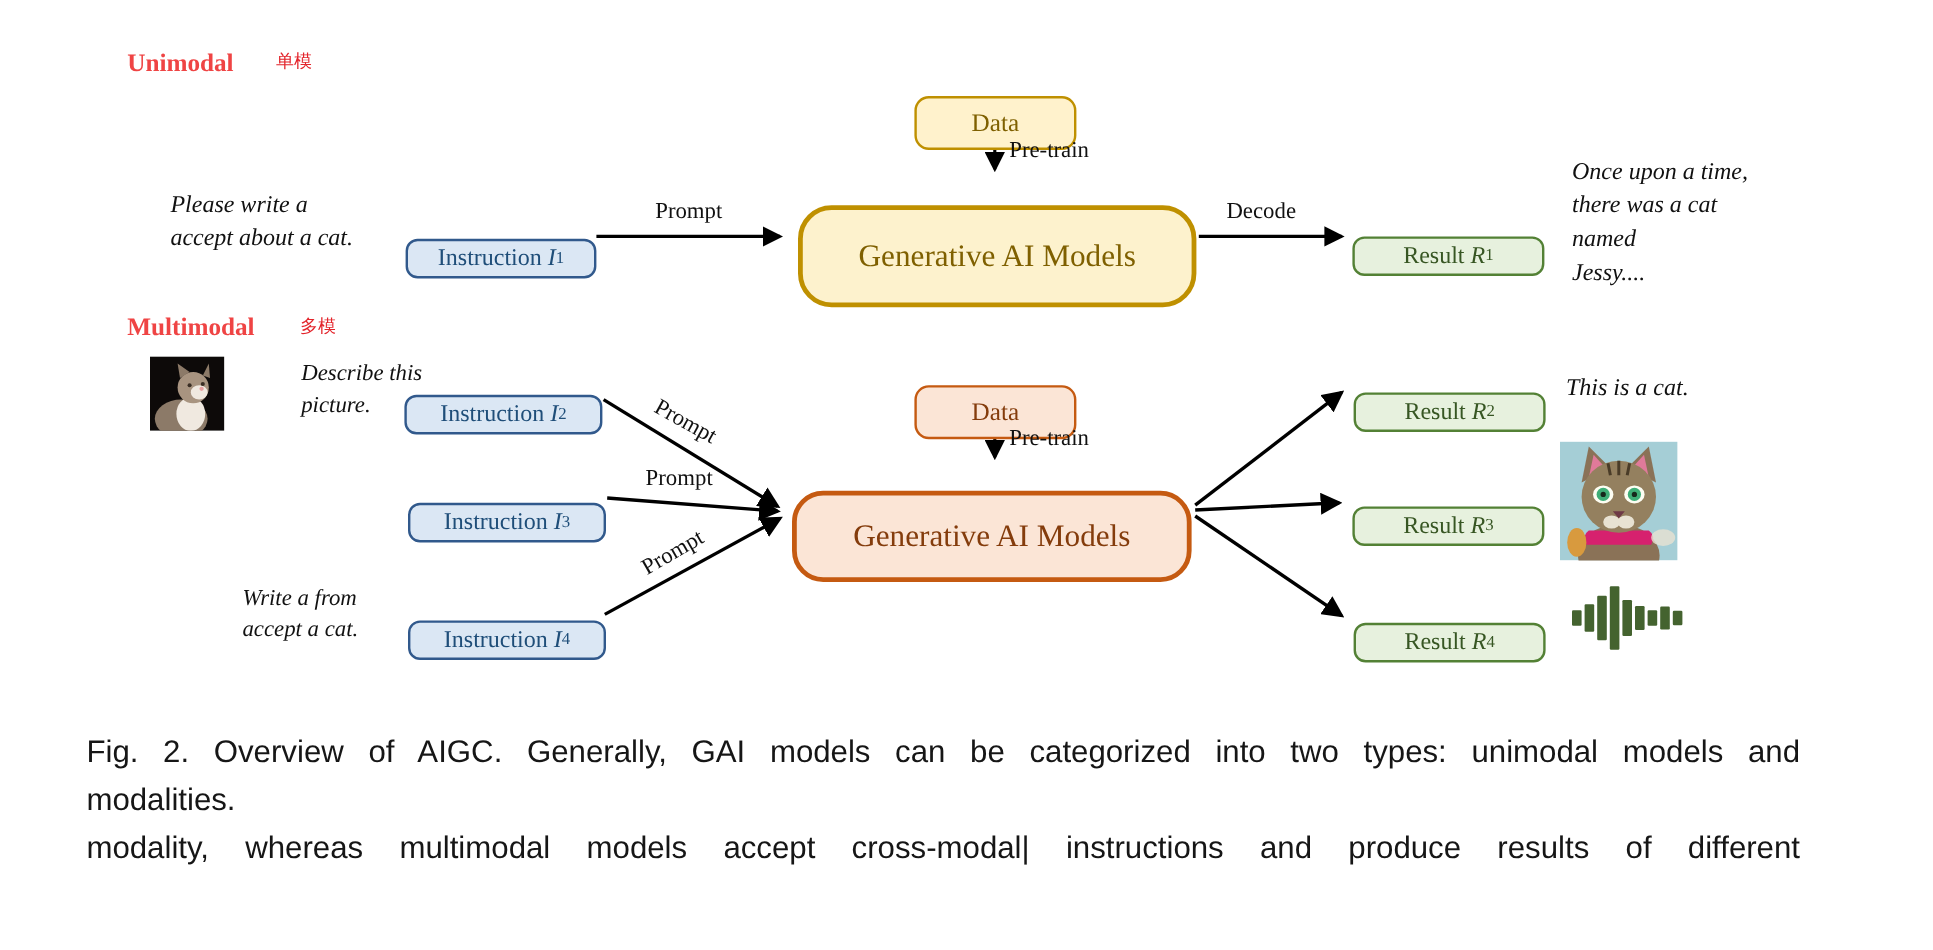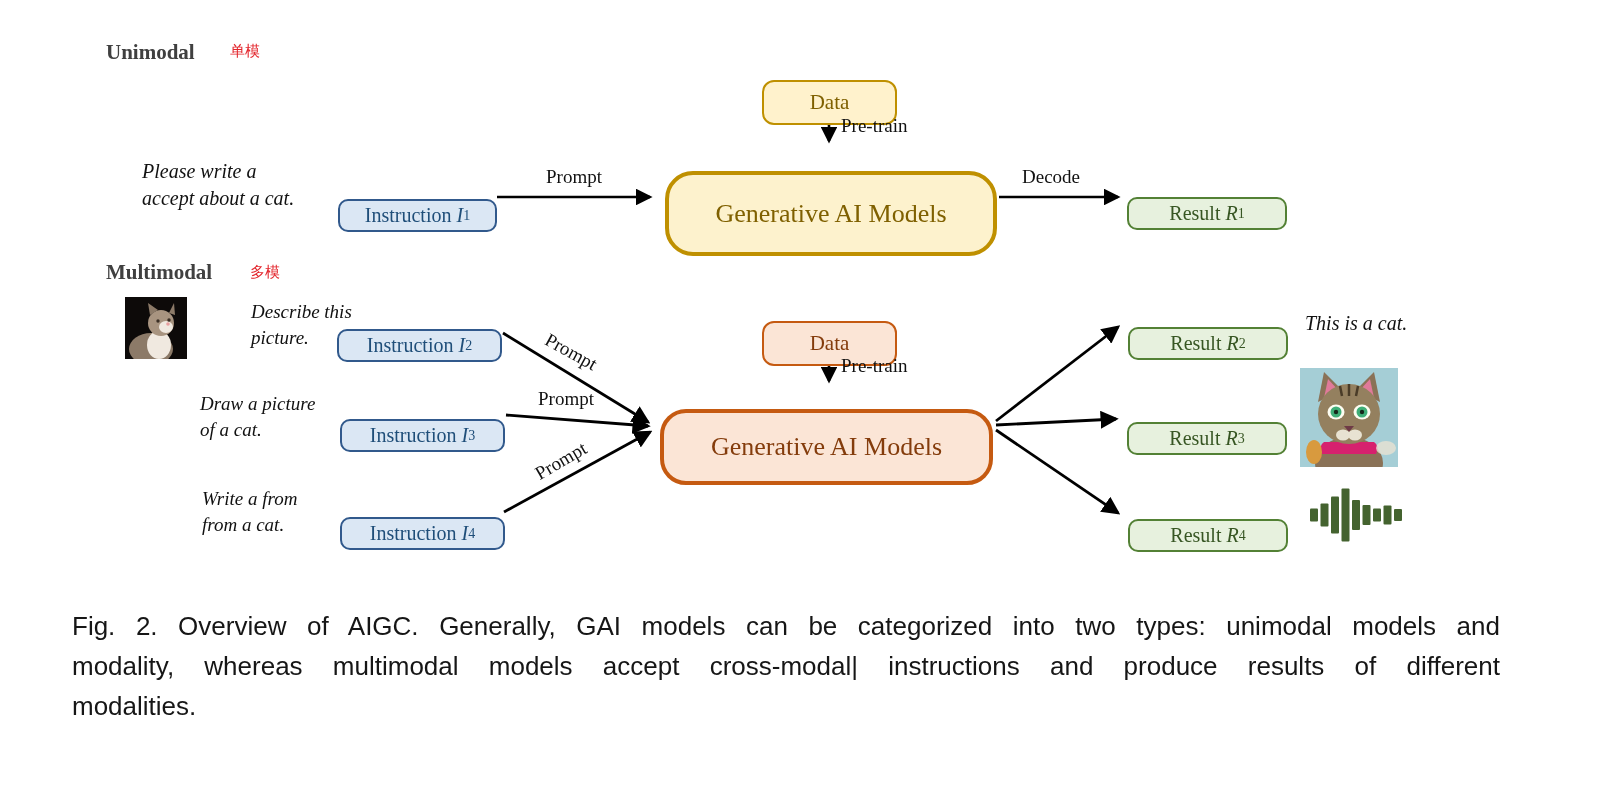--- a/index.html
+++ b/index.html
@@ -2,21 +2,21 @@
 <html><head>
 <meta charset="utf-8">
 <style>
   html,body { margin:0; padding:0; background:#ffffff; }
   #page {
     position:relative; width:1611px; height:792px; background:#ffffff;
     font-family:"Liberation Serif", serif; overflow:hidden;
   }
   .abs { position:absolute; }
   
-  .sec-head { font-weight:bold; font-size:21px; color:#404040; }
+  .sec-head { font-weight:bold; font-size:21px; color:#ef4444; }
   .zh { color:#e3242b; font-size:15px; font-family:"DejaVu Sans", sans-serif; }
   
   .itxt { font-style:italic; font-size:20px; color:#111; line-height:27px; white-space:nowrap; }
   
   .box { display:flex; align-items:center; justify-content:center; box-sizing:border-box; white-space:nowrap;margin-top:19px; }
   .instr {
     background:#dbe7f4; border:2.5px solid #31598c; border-radius:10px;
     color:#1f4e79; font-size:20px;
   }
   .result {
@@ -88,20 +88,26 @@
   <div class="abs arrow-label" style="left:841px; top:115px;">Pre-train</div>
 
   <div class="abs box model-uni" style="left:665px; top:152px; width:332px; height:85px;">Generative AI Models</div>
 
   <div class="abs arrow-label" style="left:1022px; top:166px;">Decode</div>
 
   <div class="abs box result" style="left:1127px; top:178px; width:160px; height:33px;">
     <span>Result</span>&nbsp;<i>R</i><sub>1</sub>
   </div>
 
+  <div class="abs itxt" style="left:1310px; top:129px; line-height:28px;">
+    <div>Once upon a time,</div>
+    <div>there was a cat</div>
+    <div>named</div>
+    <div>Jessy....</div>
+  </div>
 
   <div class="abs sec-head" style="left:106px; top:260px;">Multimodal</div>
   <div class="abs zh" style="left:250px; top:263px;">多模</div>
 
   <svg class="abs" style="left:125px; top:297px;" width="62" height="62">
     <rect x="0" y="0" width="62" height="62" fill="#0d0a09"></rect>
     <ellipse cx="26" cy="52" rx="22" ry="16" fill="#8c7a68"></ellipse>
     <ellipse cx="34" cy="48" rx="12" ry="14" fill="#f0e9e0"></ellipse>
     <circle cx="36" cy="26" r="13" fill="#a89480"></circle>
     <path d="M25 18 L23 6 L33 13 Z" fill="#8c7a68"></path>
@@ -113,31 +119,27 @@
   </svg>
 
   <div class="abs itxt" style="left:207px; top:299px; font-size:19px; line-height:26px;margin-left:44px;">
     <div>Describe this</div>
     <div>picture.</div>
   </div>
   <div class="abs box instr" style="left:337px; top:310px; width:165px; height:33px;">
     <span>Instruction</span>&nbsp;<i>I</i><sub>2</sub>
   </div>
 
-  <div class="abs itxt" style="left:200px; top:391px; font-size:19px; line-height:26px;">
-    <div>Draw a picture</div>
-    <div>of a cat.</div>
-  </div>
   <div class="abs box instr" style="left:340px; top:400px; width:165px; height:33px;">
     <span>Instruction</span>&nbsp;<i>I</i><sub>3</sub>
   </div>
 
   <div class="abs itxt" style="left:202px; top:486px; font-size:19px; line-height:26px;">
     <div>Write a from</div>
-    <div>from a cat.</div>
+    <div>accept a cat.</div>
   </div>
   <div class="abs box instr" style="left:340px; top:498px; width:165px; height:33px;">
     <span>Instruction</span>&nbsp;<i>I</i><sub>4</sub>
   </div>
 
   <div class="abs arrow-label rot" style="left:543px; top:341px; transform:rotate(29deg);">Prompt</div>
   <div class="abs arrow-label" style="left:538px; top:388px;">Prompt</div>
   <div class="abs arrow-label rot" style="left:533px; top:450px; transform:rotate(-30deg);">Prompt</div>
 
   <div class="abs box data-multi" style="left:762px; top:302px; width:135px; height:45px;">Data</div>
@@ -189,17 +191,17 @@
       <rect x="42" y="13" width="8" height="30" rx="1"></rect>
       <rect x="52.5" y="18" width="8" height="20" rx="1"></rect>
       <rect x="63" y="21.5" width="8" height="13" rx="1"></rect>
       <rect x="73.5" y="18.5" width="8" height="19" rx="1"></rect>
       <rect x="84" y="22" width="8" height="12" rx="1"></rect>
     </g>
   </svg>
 
   <div class="abs" id="caption">
     <div class="cap-line">Fig. 2.  Overview of AIGC. Generally, GAI models can be categorized into two types: unimodal models and</div>
+    <div class="cap-line last">modalities.</div>
     <div class="cap-line">modality, whereas multimodal models accept cross-modal| instructions and produce results of different</div>
-    <div class="cap-line last">modalities.</div>
   </div>
 
 </div>
 
 </body></html>

